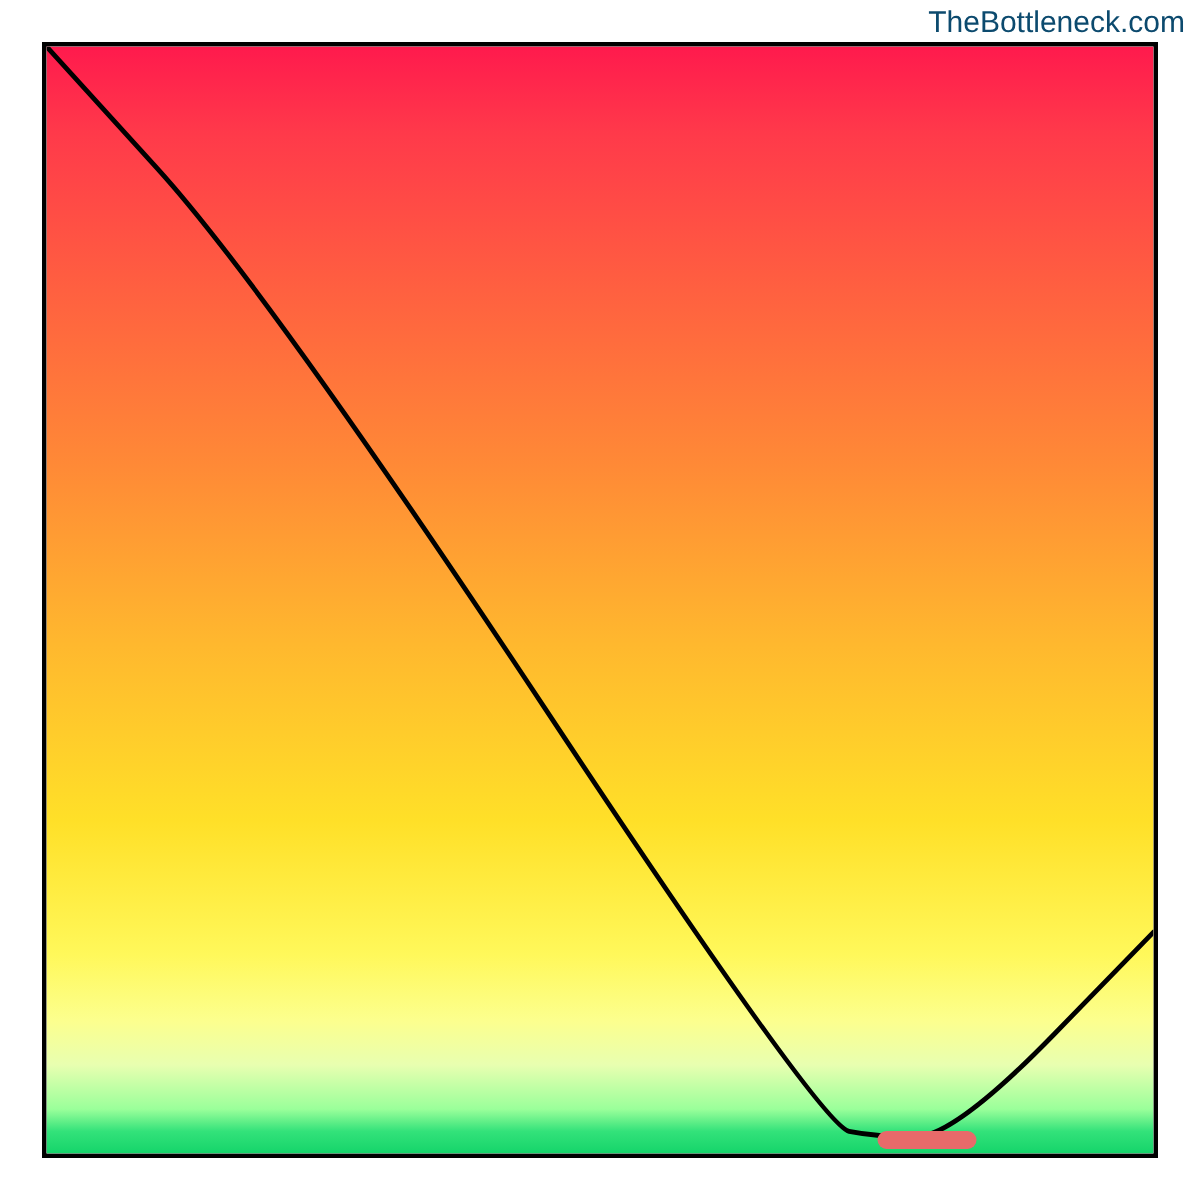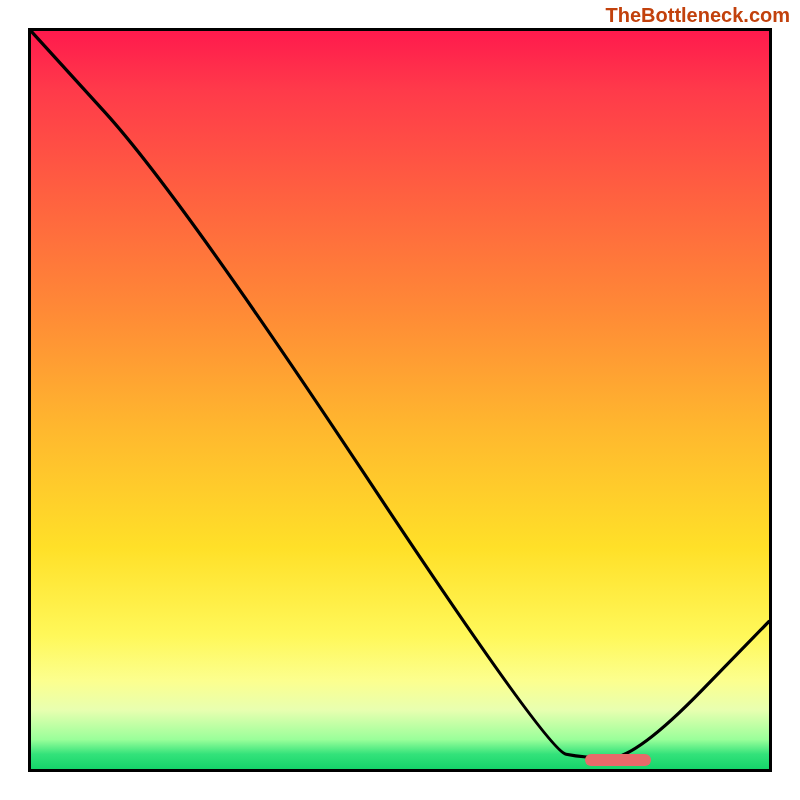--- a/index.html
+++ b/index.html
@@ -9,22 +9,22 @@
     height: 800px;
     background: #ffffff;
     font-family: Arial, Helvetica, sans-serif;
     position: relative;
   }
   .watermark {
     position: absolute;
     top: 4px;
     right: 10px;
     font-size: 20px;
-    font-weight: bold;
-    color: #c2410c;
+    font-weight: normal;
+    color: #0c4a6e;
     z-index: 10;
   }
   .plot-frame {
     position: absolute;
     left: 28px;
     top: 28px;
     width: 744px;
     height: 744px;
     border: 3px solid #000;
     box-sizing: border-box;

